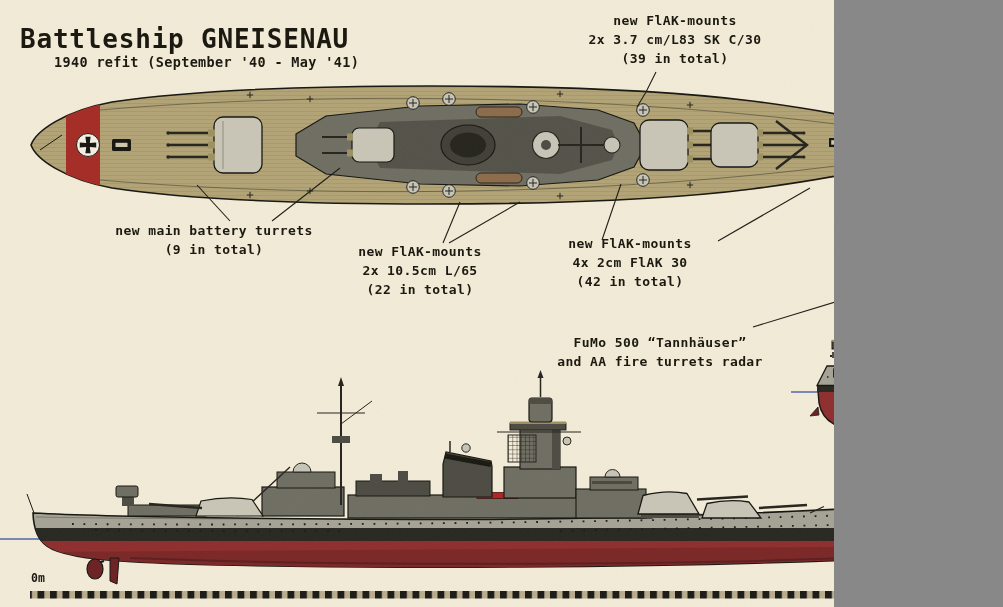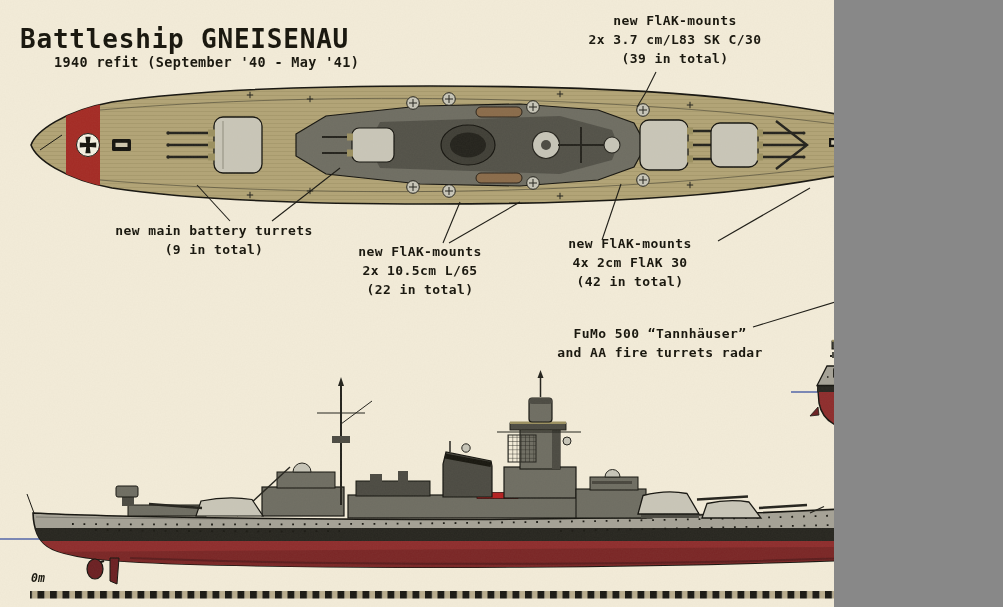--- a/index.html
+++ b/index.html
@@ -12,22 +12,22 @@
   .stage svg{position:absolute;left:0;top:0;}
   .txt{position:absolute;white-space:pre;}
   .title{left:20px;top:24px;font-size:26px;font-weight:700;letter-spacing:0.8px;}
   .subtitle{left:36px;top:54px;font-size:13.5px;font-weight:700;letter-spacing:0.35px;margin-left:18px;}
   .annot{position:absolute;text-align:center;font-size:13px;font-weight:700;line-height:19px;letter-spacing:0.4px;}
   .annot div{white-space:pre;}
   .a-flak37{left:575px;top:11px;width:200px;}
   .a-main{left:104px;top:221px;width:220px;}
   .a-flak105{left:328px;top:242px;width:184px;}
   .a-flak20{left:528px;top:234px;width:204px;}
-  .a-radar{left:508px;top:324px;width:304px;}
-  .scale-label{position:absolute;font-size:11.5px;font-weight:700;font-style:italic;}
+  .a-radar{left:508px;top:333px;width:304px;}
+  .scale-label{position:absolute;font-size:11.5px;font-weight:700;}
   .s-start{left:31px;top:571px;}
   .s-end{left:958px;top:573px;}
 </style>
 </head>
 <body>
 
 <div class="stage">
 
 <svg width="1003" height="607" viewBox="0 0 1003 607">
   <defs>

